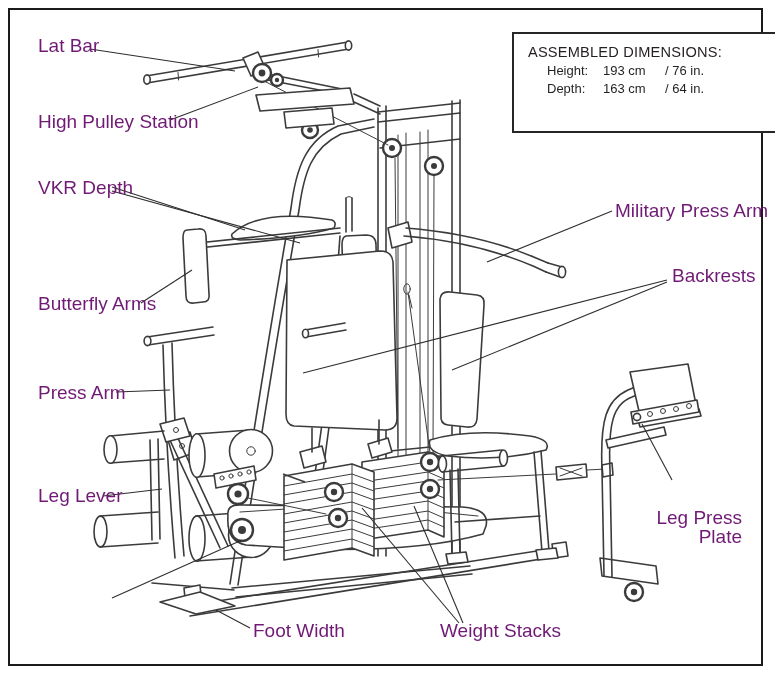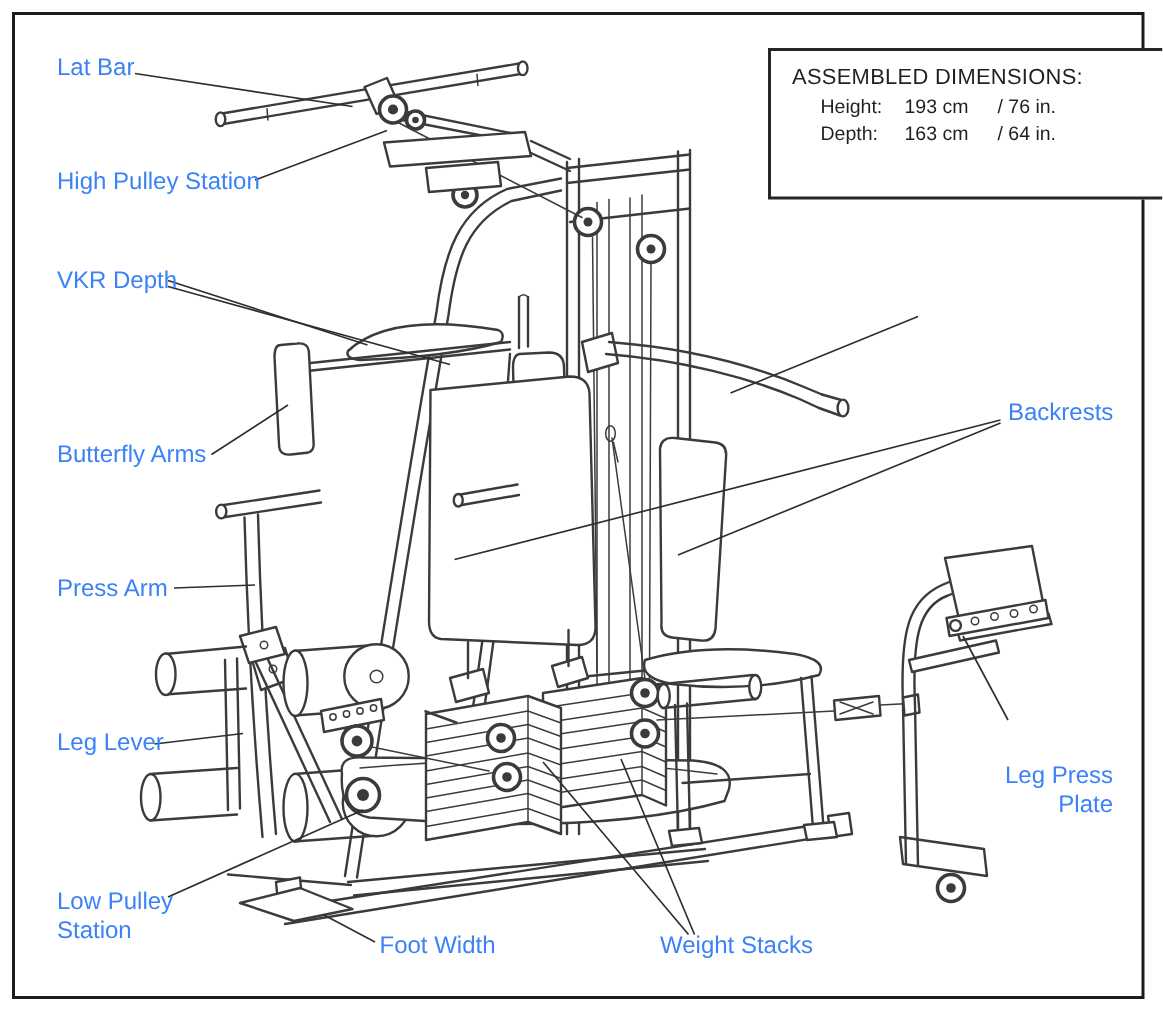--- a/index.html
+++ b/index.html
@@ -7,21 +7,21 @@
         font-family:"Liberation Sans",sans-serif;}
   #outer-frame{position:absolute;left:8px;top:8px;width:755px;height:658px;
         border:2px solid #1b1b1b;box-sizing:border-box;}
   svg{position:absolute;left:0;top:0;}
   .tube{fill:none;stroke:#3b3b3b;stroke-width:1.6;stroke-linecap:round;stroke-linejoin:round;}
   .thin{fill:none;stroke:#3b3b3b;stroke-width:1;stroke-linecap:round;}
   .pad{fill:#ffffff;stroke:#3b3b3b;stroke-width:1.6;stroke-linejoin:round;}
   .leader{fill:none;stroke:#2e2e2e;stroke-width:1.1;}
   .hub{fill:#3b3b3b;stroke:none;}
   .rim{fill:#ffffff;stroke:#3b3b3b;stroke-width:2.4;}
-  .lbl{position:absolute;font-size:16px;line-height:18.5px;color:#3b82f6;white-space:nowrap;}
+  .lbl{position:absolute;font-size:19px;line-height:18.5px;color:#701a75;white-space:nowrap;}
   .dims-box{position:absolute;left:512px;top:32px;width:276px;height:101px;
         border:2px solid #262626;box-sizing:border-box;padding:9px 0 0 14px;background:#ffffff;}
   .dims-title{font-size:14.6px;line-height:18px;color:#231f20;letter-spacing:.2px;margin-bottom:1px;}
   .dims-row{font-size:13px;line-height:18.4px;color:#231f20;display:flex;margin-left:19px;}
   .dims-row .dl{width:56px;}
   .dims-row .dm{width:62px;}
 </style>
 </head>
 <body>
 
@@ -282,25 +282,22 @@
       <path class="leader" d="M463,623 L414,506"></path>
     </g>
   </svg>
 
   <div class="lbl" style="left:38px;top:37px">Lat Bar</div>
   <div class="lbl" style="left:38px;top:113px">High Pulley Station</div>
   <div class="lbl" style="left:38px;top:179px">VKR Depth</div>
   <div class="lbl" style="left:38px;top:295px">Butterfly Arms</div>
   <div class="lbl" style="left:38px;top:384px">Press Arm</div>
   <div class="lbl" style="left:38px;top:487px">Leg Lever</div>
-  <div class="lbl" style="left:38px;top:593px">
-    <span style="display:block">Low Pulley</span>
-    <span style="display:block">Station</span>
-  </div>
   <div class="lbl" style="left:253px;top:622px">Foot Width</div>
+  <div class="lbl" style="left:615px;top:202px">Military Press Arm</div>
   <div class="lbl" style="left:672px;top:267px">Backrests</div>
   <div class="lbl" style="right:33px;top:509px;text-align:right">
     <span style="display:block">Leg Press</span>
     <span style="display:block">Plate</span>
   </div>
   <div class="lbl" style="left:440px;top:622px">Weight Stacks</div>
 
   <div class="dims-box">
     <div class="dims-title">ASSEMBLED DIMENSIONS:</div>
     <div class="dims-row">

